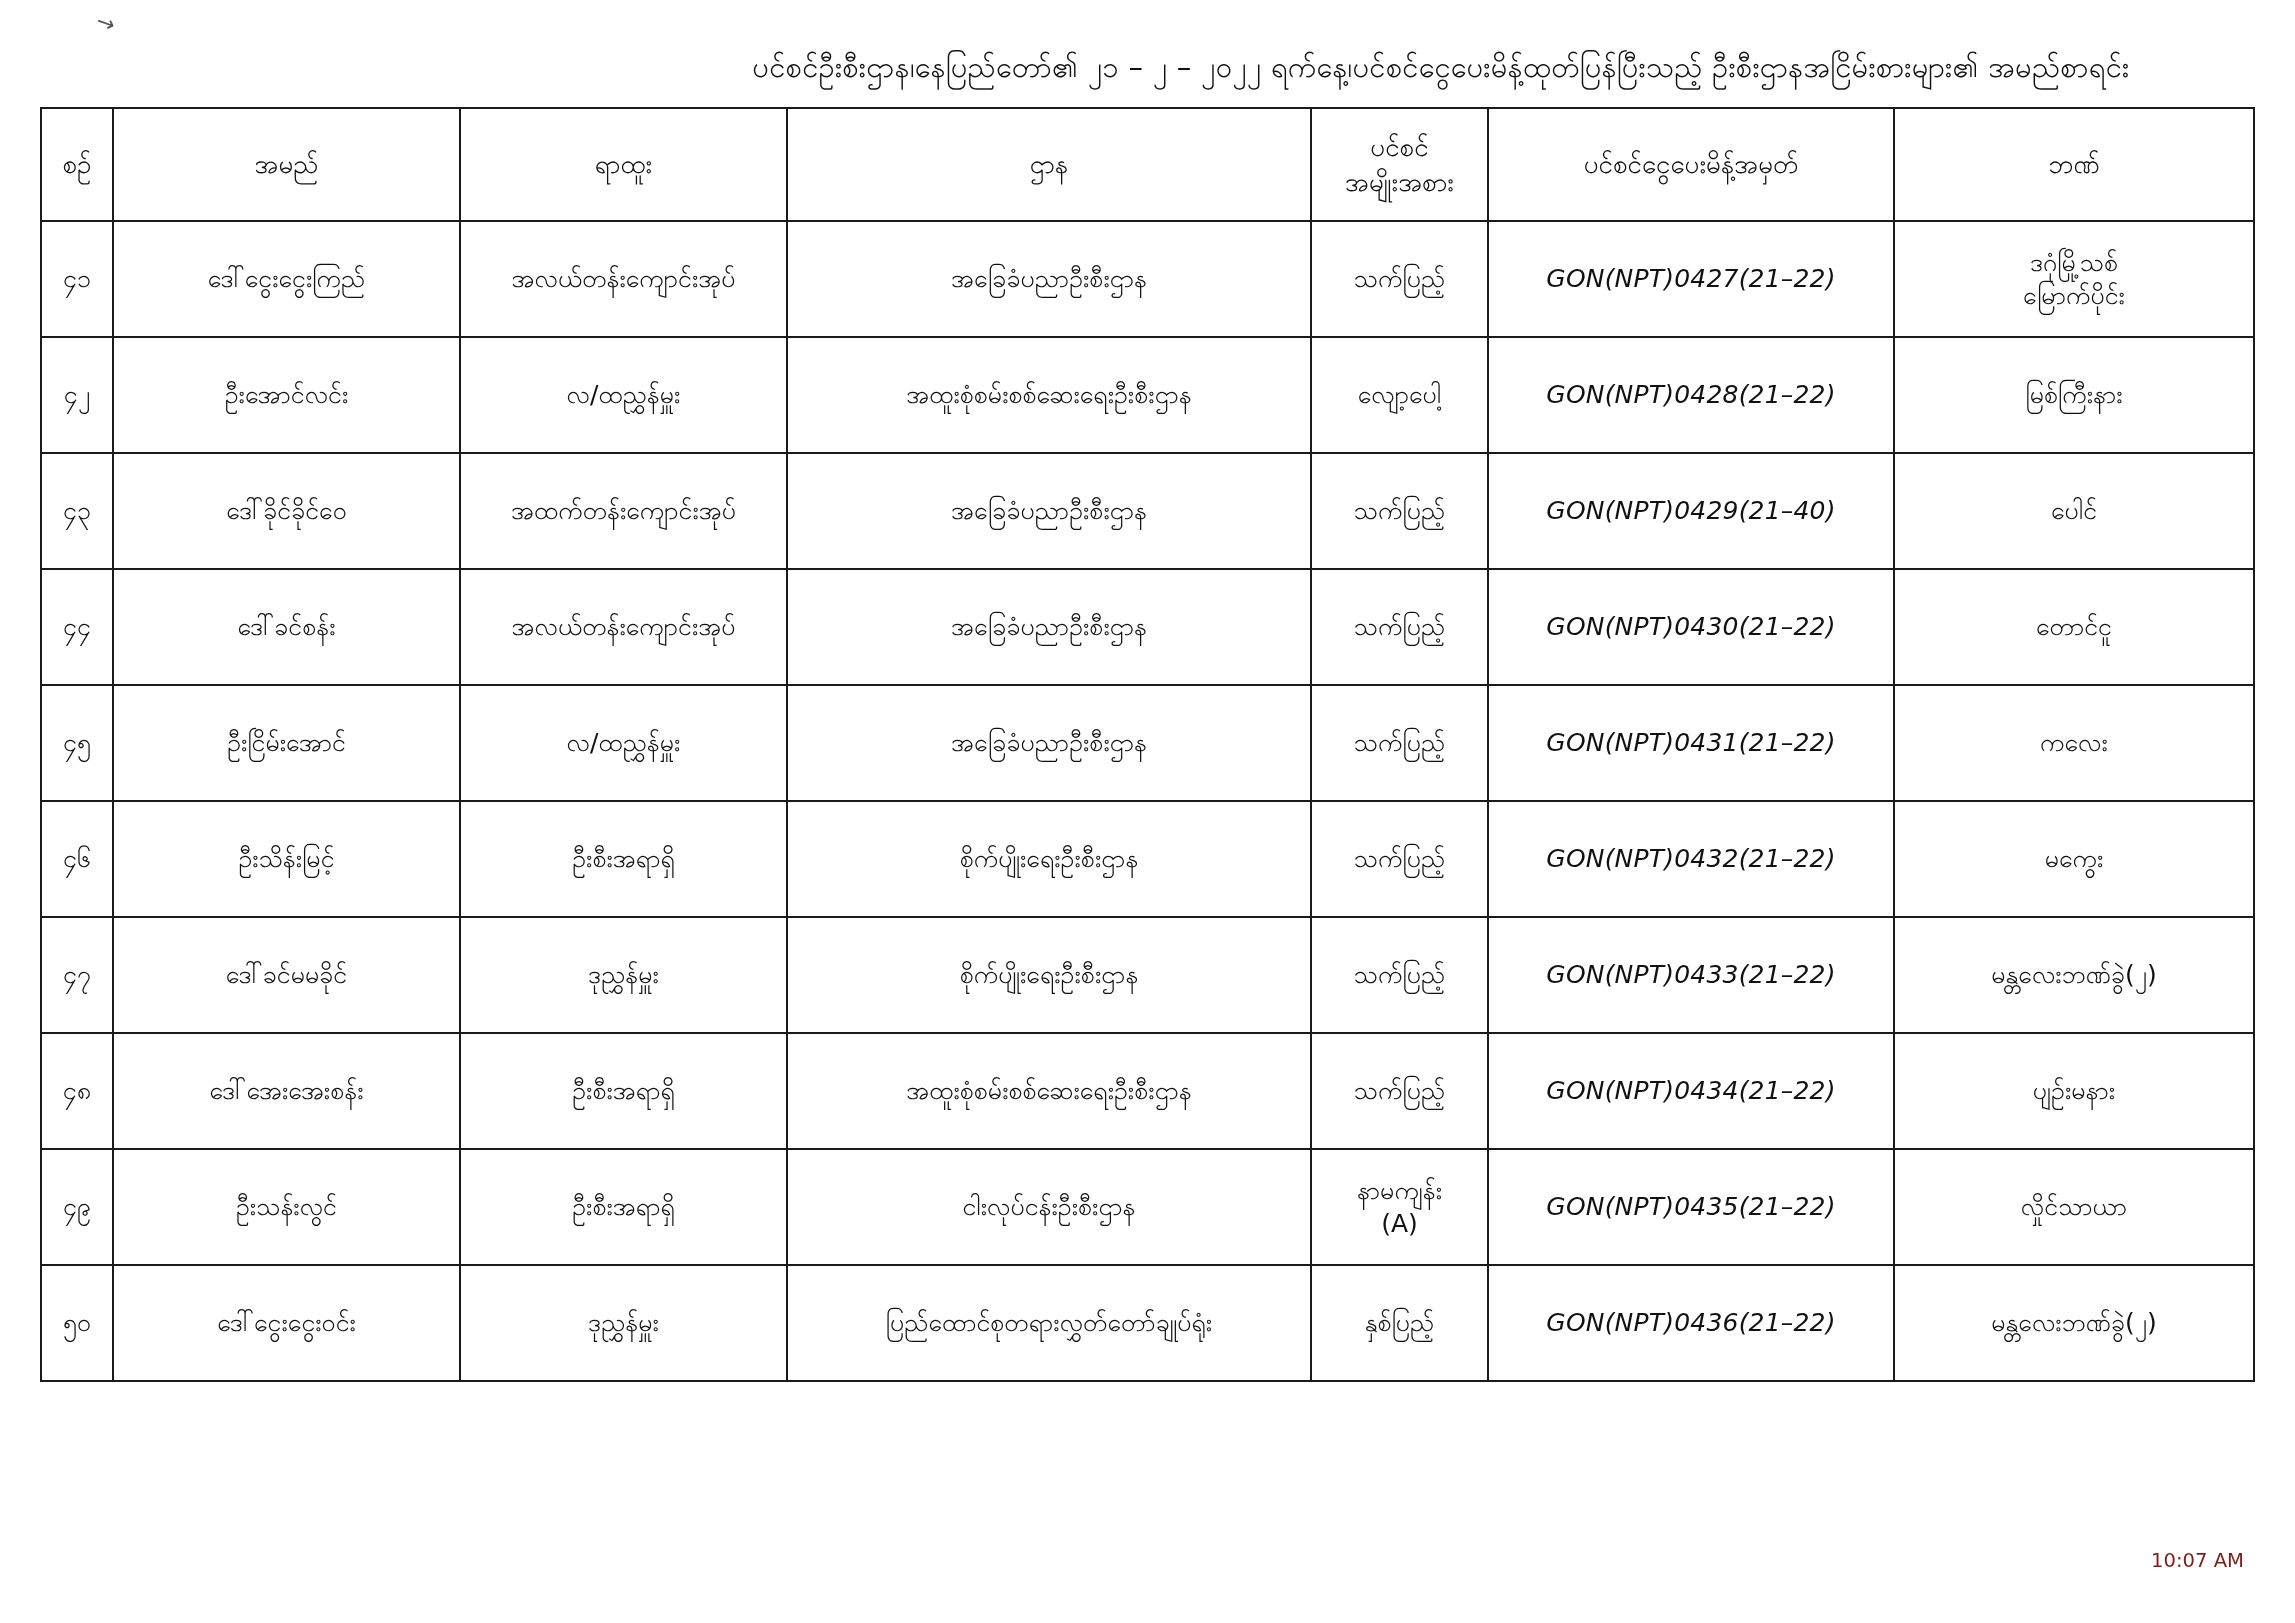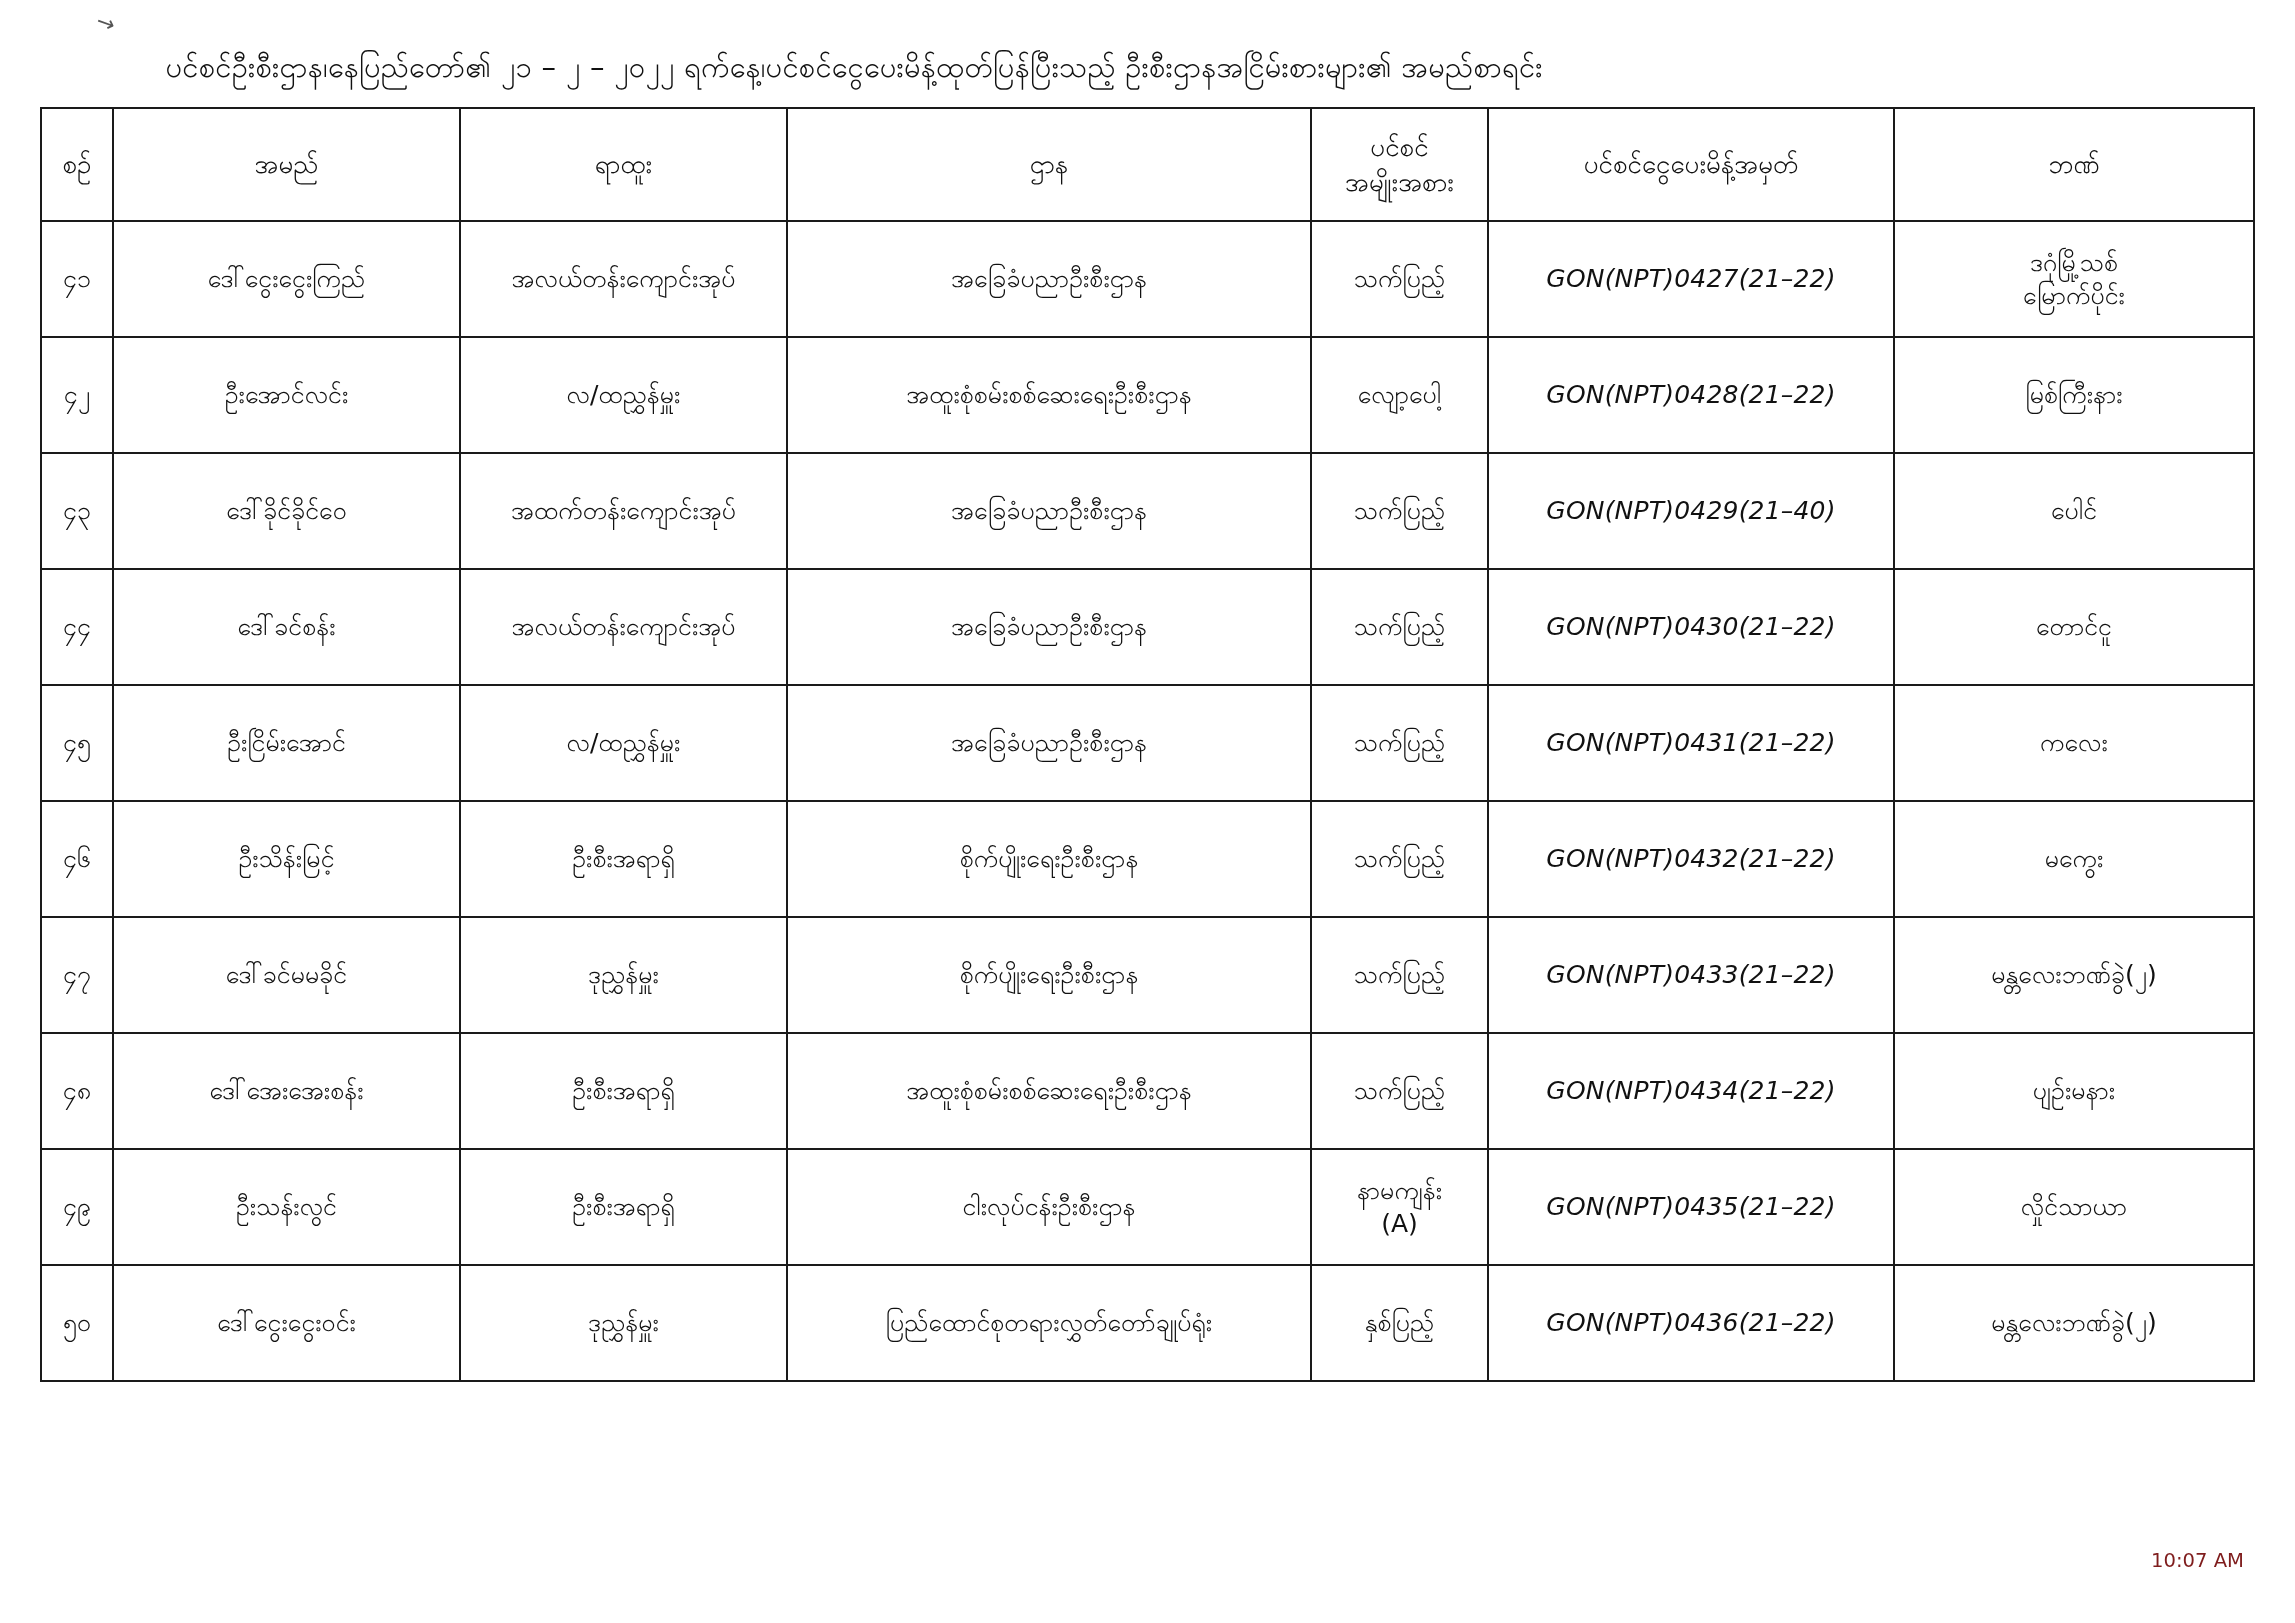--- a/index.html
+++ b/index.html
@@ -17,21 +17,21 @@
   }
   .page {
     position: absolute;
     top: 0; left: 0;
     width: 2295px;
     height: 1623px;
     box-sizing: border-box;
     padding: 26px 39px 0 39px;
   }
   .doc-title {
-    text-align: left;
+    text-align: right;
     font-size: 29px;
     line-height: 1.5;
     font-weight: 500;
     margin: 19.6px auto 18.3px auto;
     width: 1964px;
     letter-spacing: 0.3px;
   }
   table.pension-table {
     border-collapse: collapse;
     width: 2212px;

